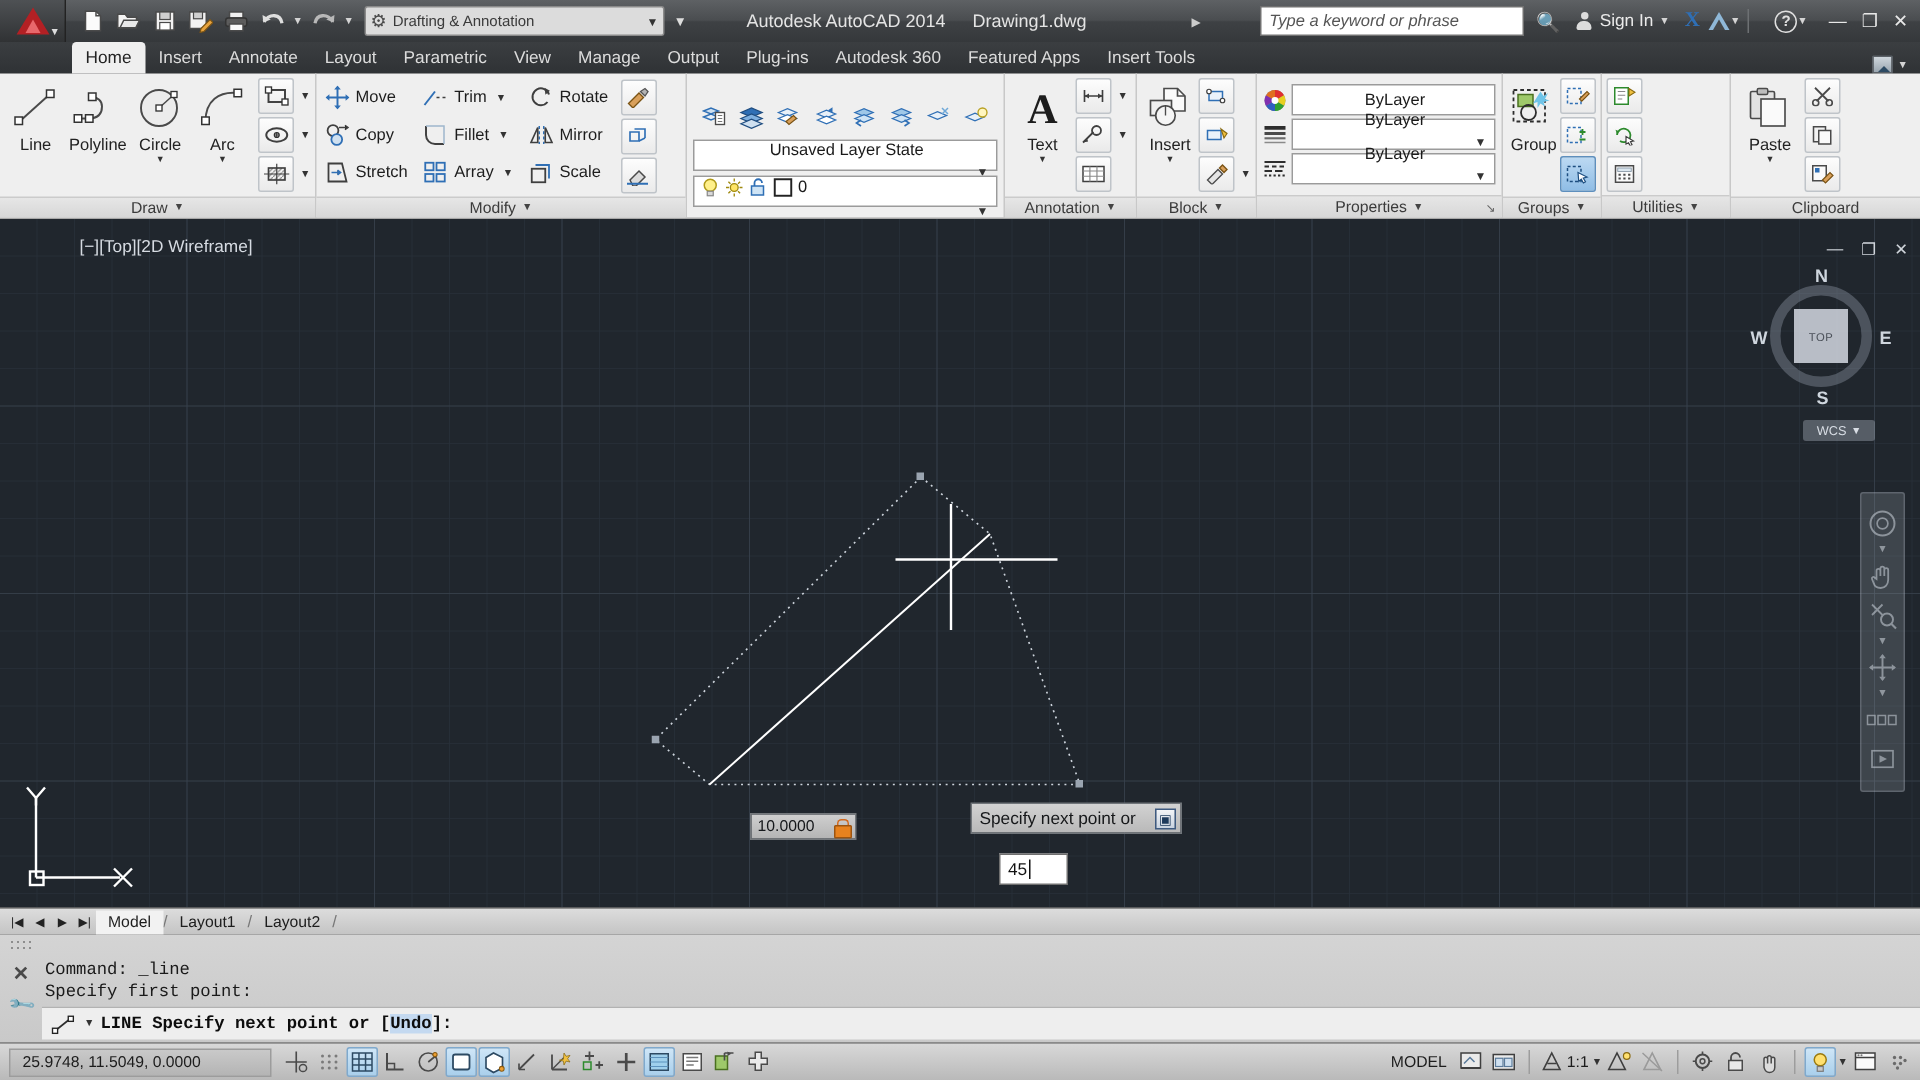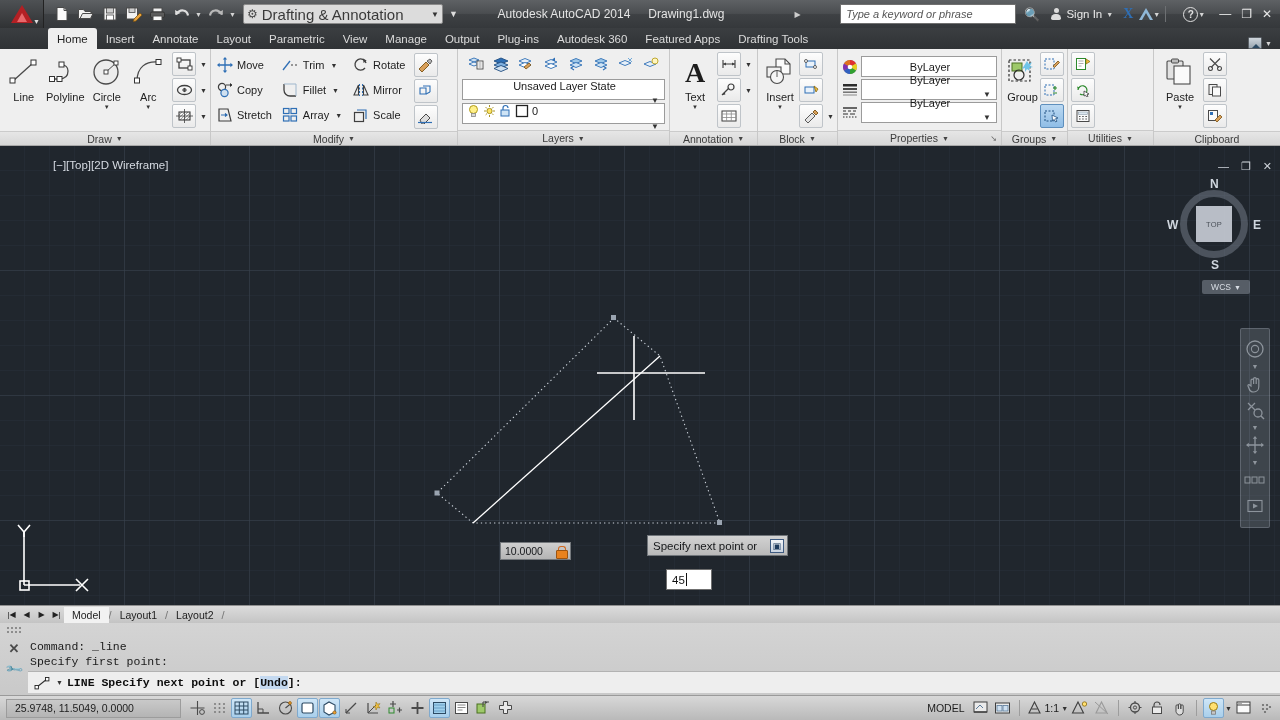--- a/index.html
+++ b/index.html
@@ -45,21 +45,21 @@
   }
   .qat-sep { width: 9px; height: 22px; display:flex; align-items:center; justify-content:center; }
   .mini-caret { font-size: 7px; color: #d4d4d4; }
 
   .wsbox {
     margin-left: 6px; height: 20px; width: 200px;
     background: #dcdcdc; border: 1px solid #8a8a8a; border-radius: 2px;
     display: flex; align-items: center; padding: 0 3px; gap: 4px;
   }
   .wsbox .gear { font-size: 12px; color: #4a4a4a; line-height: 1; }
-  .wsbox .wstext { font-size: 15px; color: #3a3a3a; flex: 1; white-space: nowrap; overflow: hidden; }
+  .wsbox .wstext { font-size: 10px; color: #3a3a3a; flex: 1; white-space: nowrap; overflow: hidden; }
   .wsbox .dd { font-size: 8px; color: #333; }
   .ws-extra { font-size: 9px; color: #ddd; margin-left: 6px; }
 
   .title-center {
     flex: 1; display: flex; align-items: center; justify-content: center; gap: 0px;
     font-size: 12px; color: #e4e4e4; white-space: nowrap;
   }
   .title-center .t1 { margin-right: 18px; }
   .title-arrow { font-size: 8px; color: #ccc; margin-left: 70px; }
 
@@ -419,21 +419,21 @@
     <div class="rtab">Insert</div>
     <div class="rtab">Annotate</div>
     <div class="rtab">Layout</div>
     <div class="rtab">Parametric</div>
     <div class="rtab">View</div>
     <div class="rtab">Manage</div>
     <div class="rtab">Output</div>
     <div class="rtab">Plug-ins</div>
     <div class="rtab">Autodesk 360</div>
     <div class="rtab">Featured Apps</div>
-    <div class="rtab">Drafting Tools</div>
+    <div class="rtab">Insert Tools</div>
     <div class="tabs-right">
       <span class="minichip"></span>
       <span class="mini-caret">▼</span>
     </div>
   </div>
 
   <div class="ribbon">
 
     <div class="panel" style="width:211px">
       <div class="panel-body">
@@ -644,21 +644,21 @@
           </div>
         </div>
       </div>
       <div class="panel-title">
         <span>Modify</span>
         <span class="cv">▼</span>
       </div>
     </div>
 
     <div class="panel" style="width:212px">
-      <div class="panel-body" style="flex-direction:column;justify-content:flex-start;padding:3px 4px;gap:3px">
+      <div class="panel-body" style="flex-direction:column;justify-content:flex-start;padding:17px 4px;gap:3px">
         <div class="rowflex" style="gap:1px">
           <div class="iconbtn flat">
             <svg width="18" height="16" viewBox="0 0 18 16">
                 <path d="M2 4l5-2 5 2-5 2z" fill="#cfe0f0" stroke="#2f6fb5" stroke-width=".9"></path>
                 <path d="M2 8l5-2 5 2-5 2z" fill="#e8f0f8" stroke="#2f6fb5" stroke-width=".9"></path>
                 <rect x="10" y="5" width="6" height="8" fill="#fff" stroke="#4a4a4a" stroke-width=".9"></rect>
                 <path d="M11.5 7h3M11.5 9h3M11.5 11h3" stroke="#777" stroke-width=".7"></path>
               </svg>
           </div>
           <div class="iconbtn flat">

